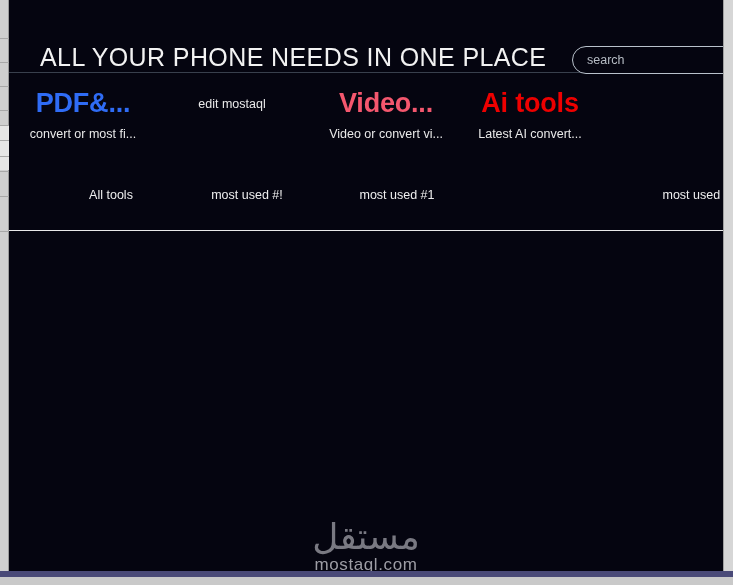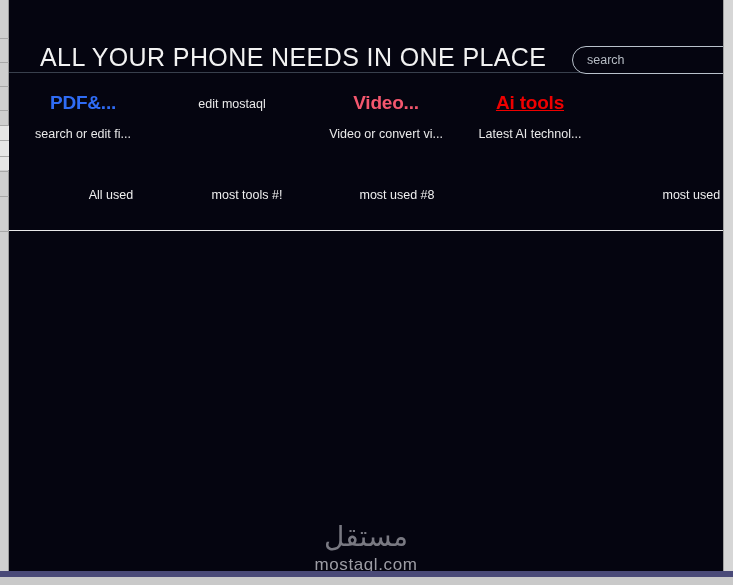--- a/index.html
+++ b/index.html
@@ -112,21 +112,21 @@
     height: 62px;
   }
   .cat {
     position: absolute;
     top: 0;
     text-align: center;
     white-space: nowrap;
   }
   .cat-title {
     display: block;
-    font-size: 19px;
+    font-size: 27px;
     font-weight: bold;
     line-height: 30px;
     letter-spacing: -0.2px;
   }
   .cat-sub {
     display: block;
     margin-top: 9px;
     font-size: 12.5px;
     color: #e9e9e9;
     font-weight: 400;
@@ -172,21 +172,21 @@
   
   .watermark {
     position: absolute;
     left: 0;
     top: 520px;
     width: 714px;
     text-align: center;
   }
   .wm-ar {
     display: block;
-    font-size: 28px;
+    font-size: 36px;
     color: #8e8e96;
     line-height: 34px;
     font-family: "DejaVu Sans", sans-serif;
     direction: rtl;
     opacity: 0.85;
   }
   .wm-en {
     display: block;
     font-size: 17px;
     color: #9d9da5;
@@ -240,39 +240,39 @@
 
     <div class="divider-faint"></div>
 
     <div class="search-wrap">
       <input class="search-input" type="text" placeholder="search" style="">
     </div>
 
     <div class="cat-row">
         <div class="cat" style="left: 19px; width: 110px;">
           <span class="cat-title" style="color: rgb(47, 108, 245);">PDF&amp;...</span>
-          <span class="cat-sub">search or edit fi...</span>
+          <span class="cat-sub">convert or most fi...</span>
         </div>
         <div class="cat" style="left: 163px; width: 120px;">
           <span class="cat-sub">edit mostaql</span>
         </div>
         <div class="cat" style="left: 316px; width: 122px;">
           <span class="cat-title" style="color: rgb(244, 87, 110);">Video...</span>
           <span class="cat-sub">Video or convert vi...</span>
         </div>
         <div class="cat" style="left: 456px; width: 130px;">
-          <span class="cat-title" style="color: rgb(238, 0, 0); text-decoration: underline;">Ai tools</span>
-          <span class="cat-sub">Latest AI technol...</span>
+          <span class="cat-title" style="color: rgb(238, 0, 0);">Ai tools</span>
+          <span class="cat-sub">Latest AI convert...</span>
         </div>
       </div>
 
     <div class="nav-row">
-        <div class="nav-item" style="left: 52px; width: 100px;">All used</div>
-        <div class="nav-item" style="left: 180px; width: 116px;">most tools #!</div>
-        <div class="nav-item" style="left: 330px; width: 116px;">most used #8</div>
+        <div class="nav-item" style="left: 52px; width: 100px;">All tools</div>
+        <div class="nav-item" style="left: 180px; width: 116px;">most used #!</div>
+        <div class="nav-item" style="left: 330px; width: 116px;">most used #1</div>
         <div class="nav-item" style="left: 633px; width: 116px;">most used #4</div>
       </div>
 
     <div class="divider"></div>
 
     <div class="watermark">
       <span class="wm-ar">مستقل</span>
       <span class="wm-en">mostaql.com</span>
     </div>
 

